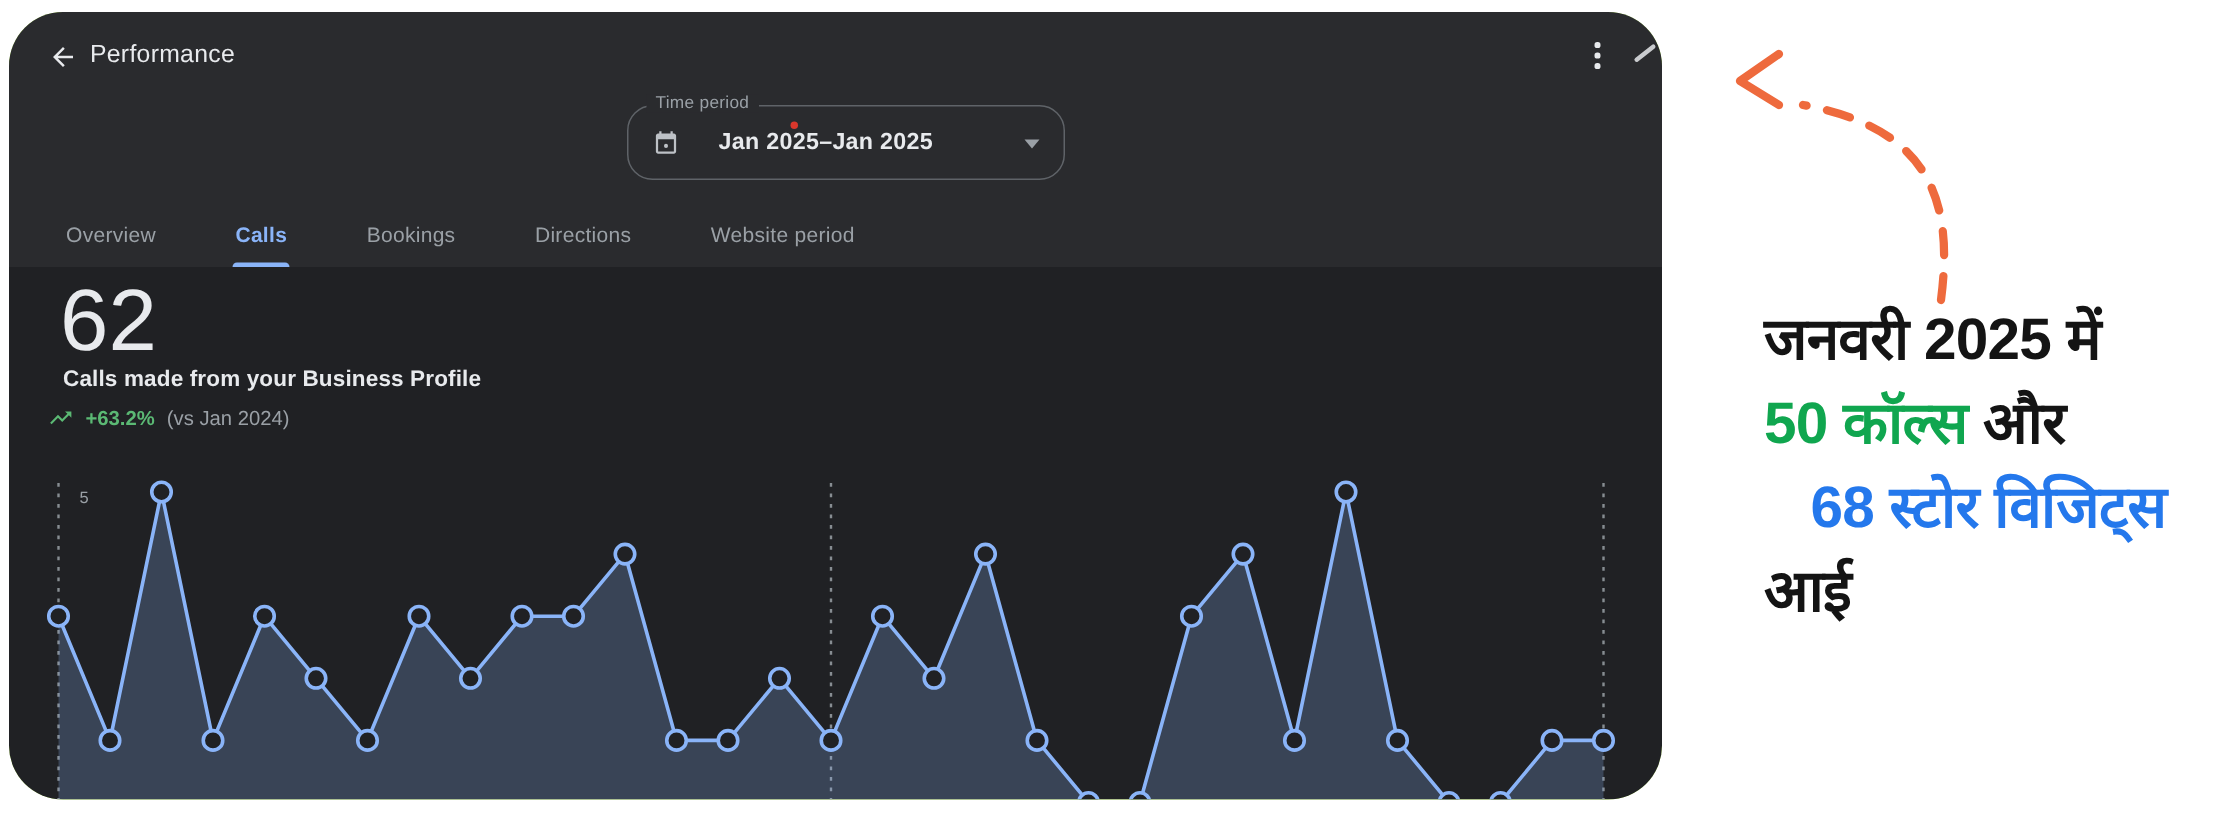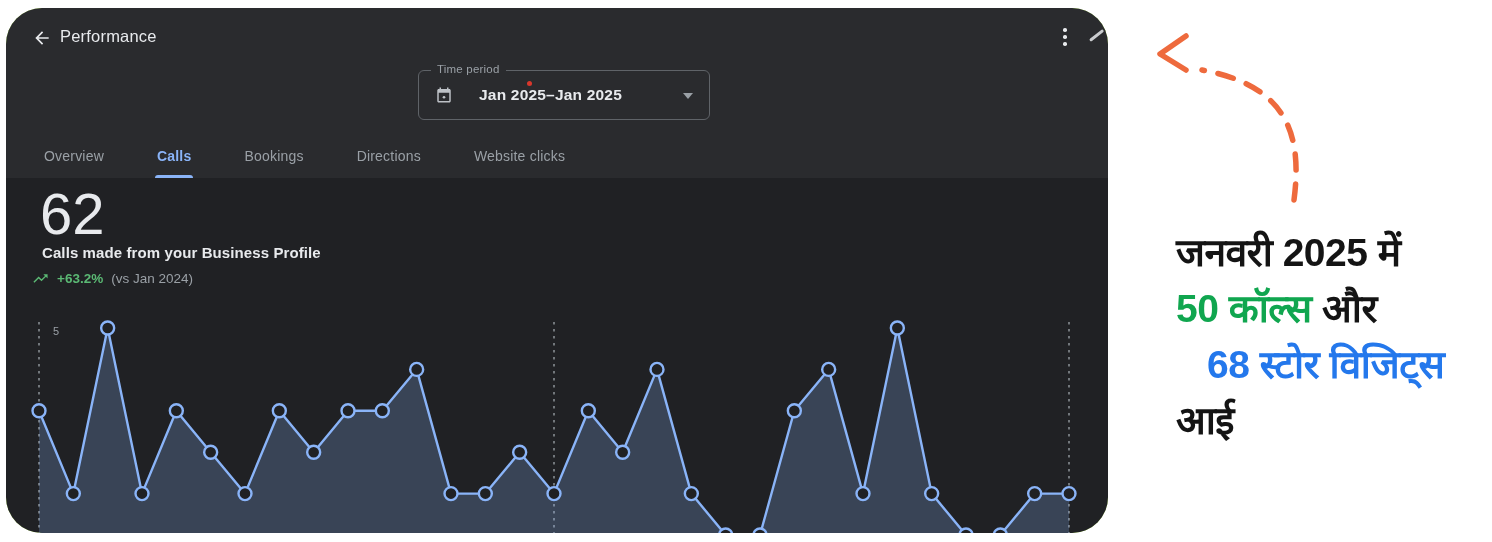--- a/index.html
+++ b/index.html
@@ -20,21 +20,21 @@
     letter-spacing:.2px; color:#e8eaed; }
   .menu-btn { position:absolute; left:1046px; top:14px; width:26px; height:30px;
     display:flex; flex-direction:column; align-items:center; justify-content:center;
     gap:3.5px; cursor:pointer; }
   .menu-btn i { width:3.5px; height:3.5px; border-radius:50%; background:#e8eaed; }
   .close-partial { position:absolute; left:1082px; top:26px; width:17px; height:2.6px;
     background:#c9cbce; border-radius:2px; transform:rotate(-38deg); }
 
   
   .time-field { position:absolute; left:412px; top:62px; width:292px; height:50px;
-    border:1.5px solid #5f6368; border-radius:6px; display:flex; align-items:center;
+    border:1.5px solid #5f6368; border-radius:17px; display:flex; align-items:center;
     padding:0 16px; cursor:pointer; }
   .time-legend { position:absolute; left:12px; top:-8px; padding:0 6px;
     background:#2a2b2e; font-size:11.5px; color:#9aa0a6; letter-spacing:.2px; }
   .time-value { margin-left:26px; font-size:15.5px; font-weight:bold; color:#e8eaed;
     letter-spacing:.2px; }
   .caret { position:absolute; right:16px; top:22px; width:0; height:0;
     border-left:5.5px solid transparent; border-right:5.5px solid transparent;
     border-top:6px solid #9aa0a6; }
   .red-dot { position:absolute; left:108px; top:10px; width:5px; height:5px;
     border-radius:50%; background:#d9372c; }
@@ -55,21 +55,21 @@
   .trend-row { position:absolute; left:26px; top:92px; display:flex;
     align-items:center; gap:8px; }
   .trend-change { font-size:13.5px; font-weight:bold; color:#5bb974; }
   .trend-compare { font-size:13.5px; color:#9aa0a6; }
 
   
   .chart-svg { position:absolute; left:0; bottom:0; width:1102px; height:225px;
     display:block; }
 
   
-  .annotation { position:absolute; left:1176px; top:225px; width:316px;
+  .annotation { position:absolute; left:1176px; top:199px; width:316px;
     font-weight:800; font-size:39px; line-height:56px; color:#141414;
     letter-spacing:-.5px; }
   .annotation .green { color:#10a64f; }
   .annotation .blue { color:#2478ec;margin-left:31px; }
   .arrow-svg { position:absolute; left:1140px; top:28px; width:180px; height:180px; }
 </style>
 </head>
 <body>
 
 <div class="stage">
@@ -101,21 +101,21 @@
         <span class="time-value">Jan 2025–Jan 2025</span>
         <span class="caret"></span>
         <span class="red-dot"></span>
       </div>
 
       <div class="tabs">
         <div class="tab">Overview</div>
         <div class="tab active">Calls</div>
         <div class="tab">Bookings</div>
         <div class="tab">Directions</div>
-        <div class="tab">Website clicks</div>
+        <div class="tab">Website period</div>
       </div>
     </div>
 
     <div class="panel-body">
       <div class="stat-number">62</div>
       <div class="stat-desc">Calls made from your Business Profile</div>
       <div class="trend-row">
         <svg width="17" height="17" viewBox="0 0 24 24">
           <path d="M16 6l2.3 2.3-4.9 4.9-4-4L2 16.6 3.4 18l6-6 4 4 6.3-6.3L22 12V6h-6z" fill="#5bb974"></path>
         </svg>

